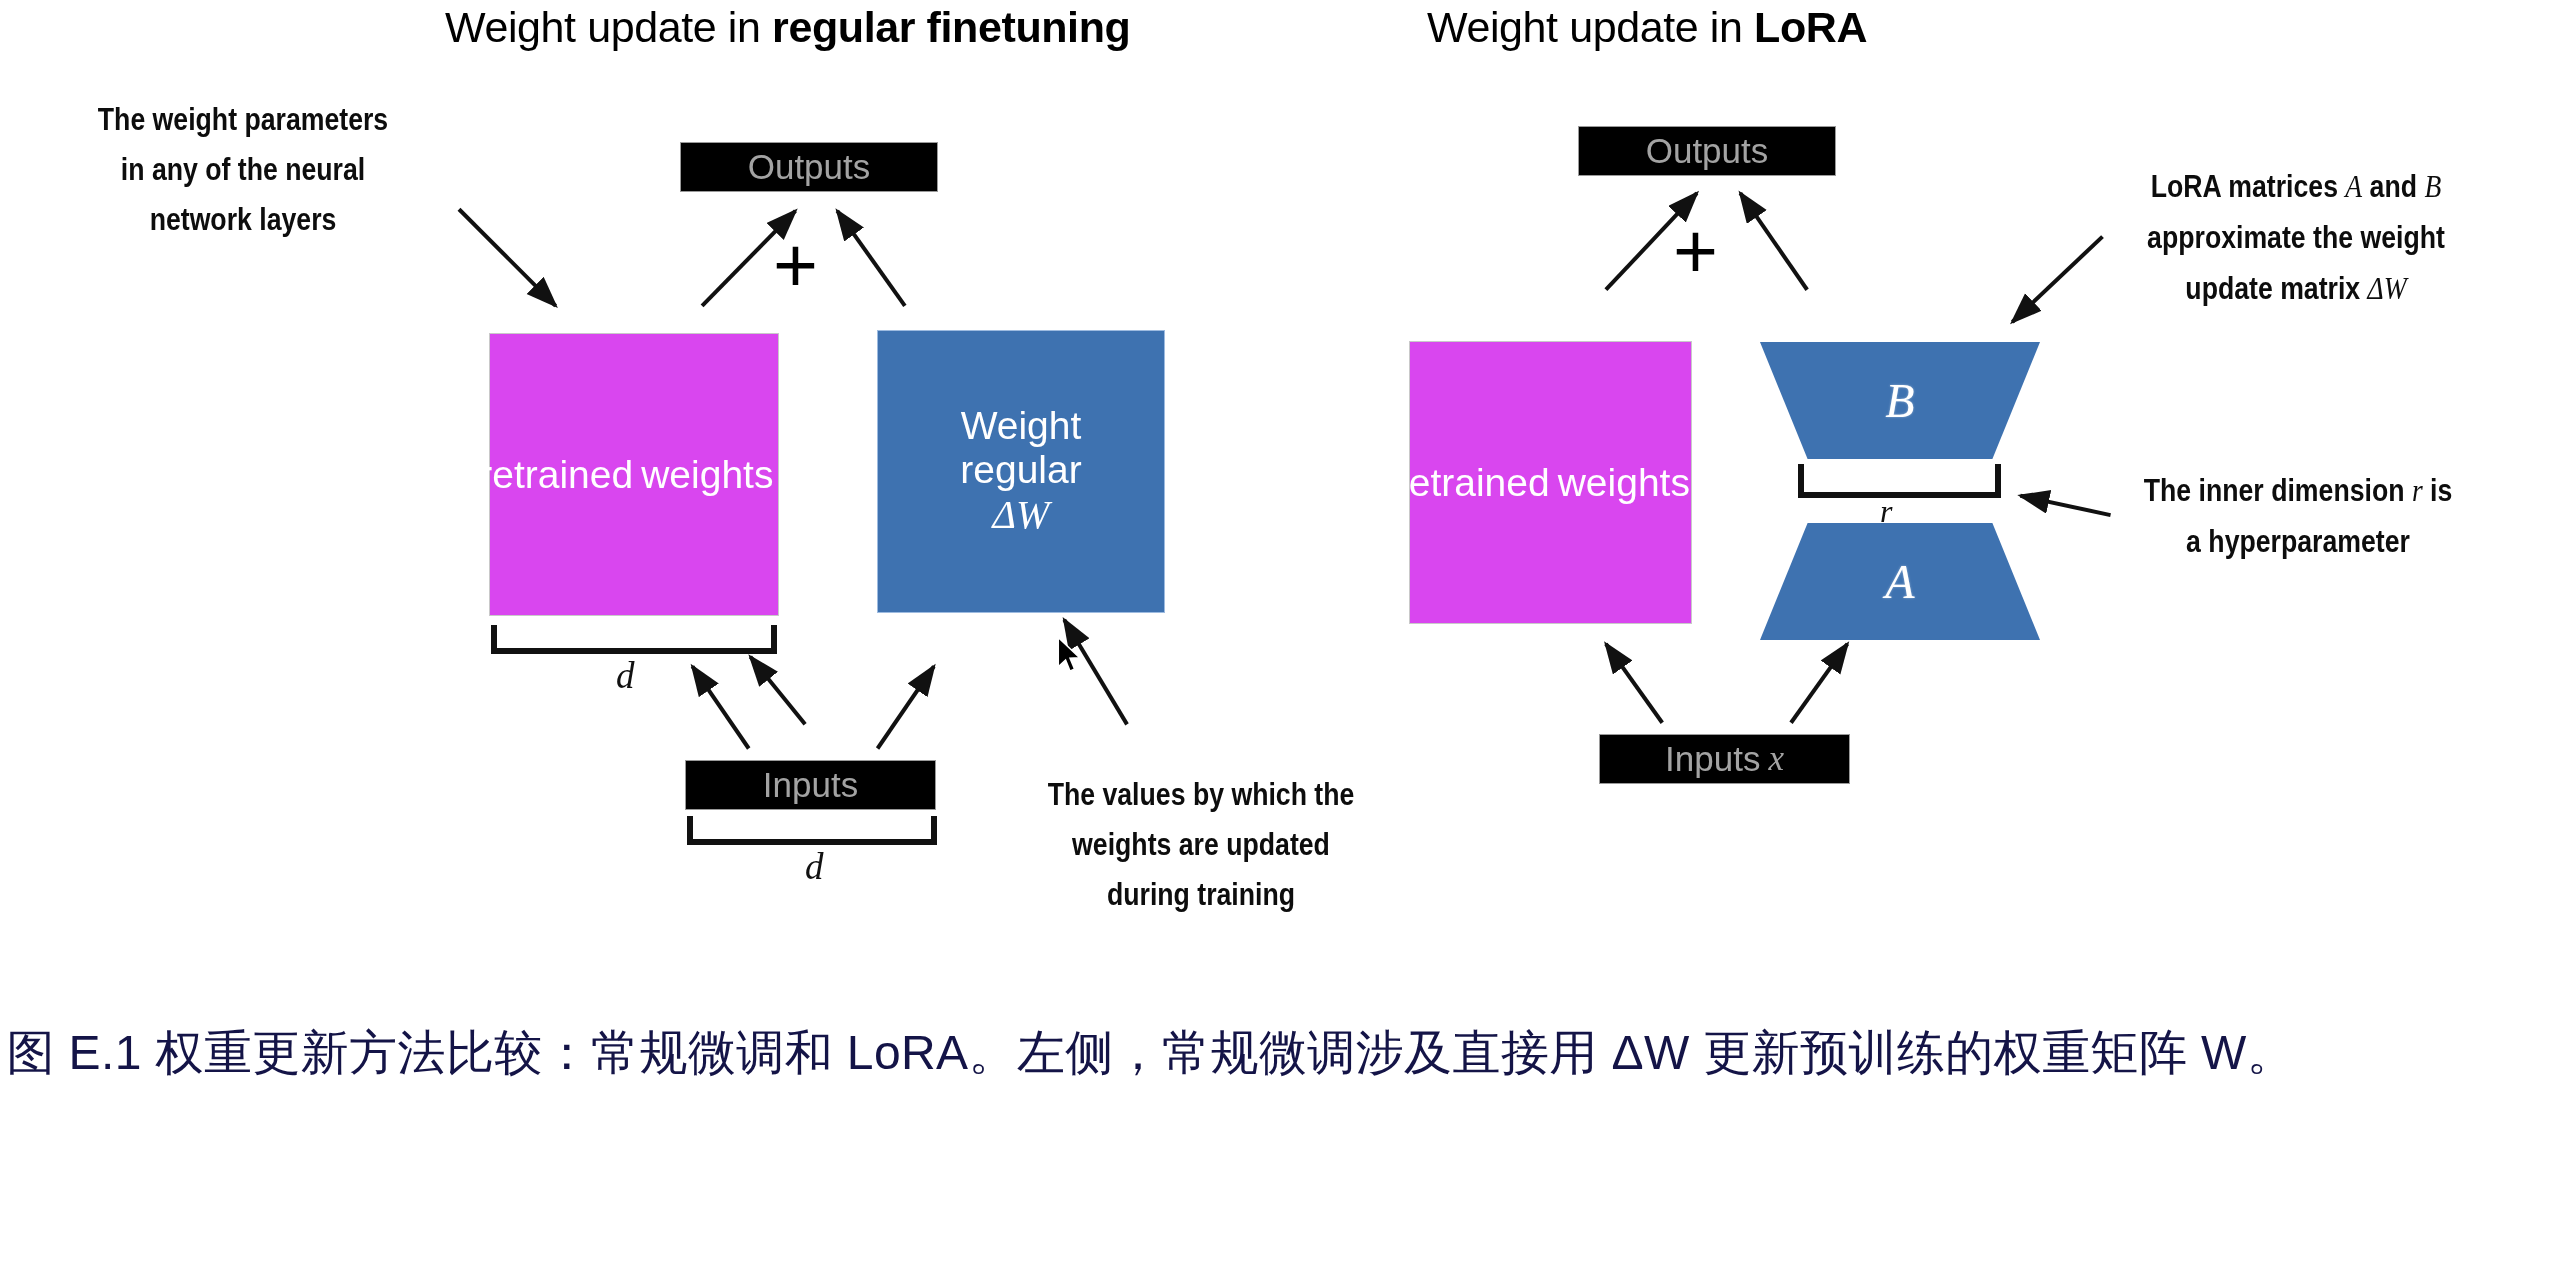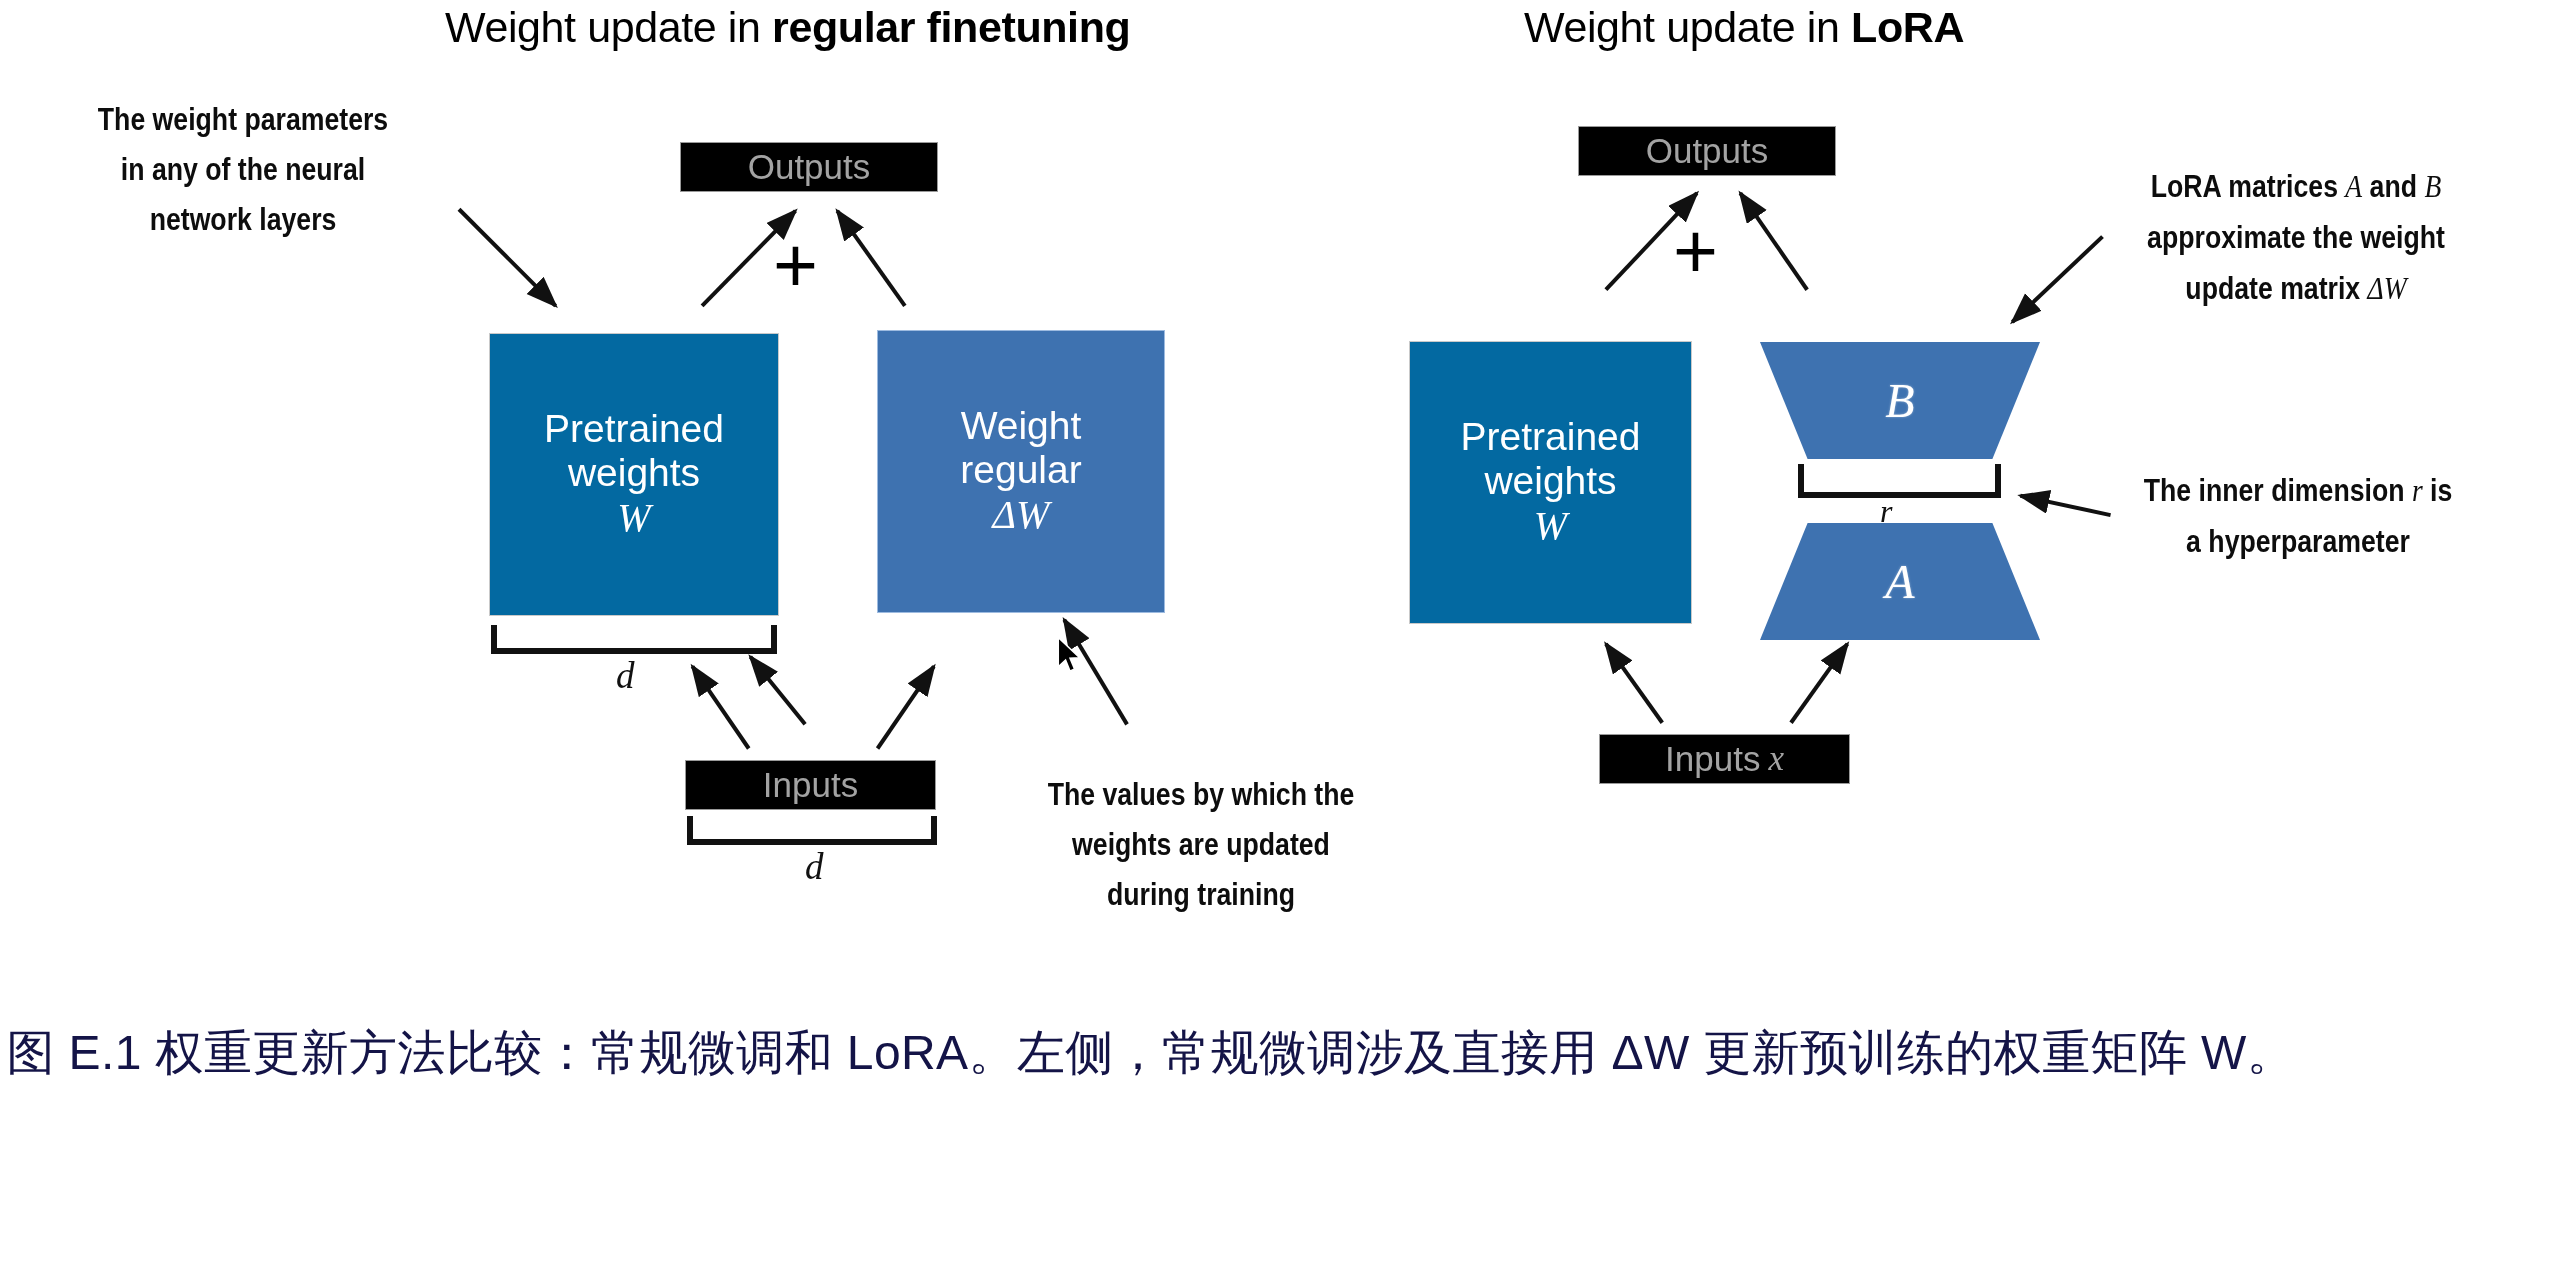--- a/index.html
+++ b/index.html
@@ -6,38 +6,38 @@
   body{width:2576px;height:1267px;position:relative;overflow:hidden;
        font-family:"Liberation Sans",sans-serif;}
 
   .diagram{position:absolute;left:0;top:0;width:2576px;height:998px;padding-left:20px;}
 
   
   .title{position:absolute;font-size:43px;color:#000;white-space:nowrap;
          font-family:"Liberation Sans",sans-serif;letter-spacing:-0.4px;}
   .title b{font-weight:700;}
   #title-left{left:445px;top:3.2px;}
-  #title-right{left:1524px;top:3.2px;}
+  #title-right{left:1427px;top:3.2px;}
 
   
   .blackbox{position:absolute;background:#000;color:#a3a3a3;display:flex;
             align-items:center;justify-content:center;font-size:35px;
             border:1.6px solid #9a9a9a;box-sizing:border-box;}
   .blackbox i{font-family:"Liberation Serif",serif;font-style:italic;
               font-size:35px;padding-left:8px;}
   #out-left{left:680px;top:142px;width:258px;height:50px;}
   #out-right{left:1578px;top:126px;width:258px;height:50px;}
   #in-left{left:685px;top:760px;width:251px;height:50px;}
   #in-right{left:1599px;top:734px;width:251px;height:50px;}
 
   
-  .gbox{position:absolute;background:#0369a1;color:#fff;font-size:39px;
-        line-height:1.12;text-align:center;display:flex;flex-direction:column;
+  .gbox{position:absolute;background:#d946ef;color:#fff;font-size:39px;
+        line-height:1.12;text-align:center;display:flex;flex-direction:row;
         align-items:center;justify-content:center;border:1.6px solid #c9c9c9;
-        box-sizing:border-box;}
+        box-sizing:border-box;gap:8px;}
   .bbox{position:absolute;background:#3E72B0;color:#fff;font-size:39px;
         line-height:1.12;text-align:center;display:flex;flex-direction:column;
         align-items:center;justify-content:center;border:1.6px solid #9dbbe0;
         box-sizing:border-box;}
   .mathw{font-family:"Liberation Serif",serif;font-style:italic;font-size:40px;
          line-height:1.2;}
   #w-left{left:489px;top:333px;width:290px;height:283px;}
   #dw-left{left:877px;top:330px;width:288px;height:283px;}
   #w-right{left:1409px;top:341px;width:283px;height:283px;}
 

